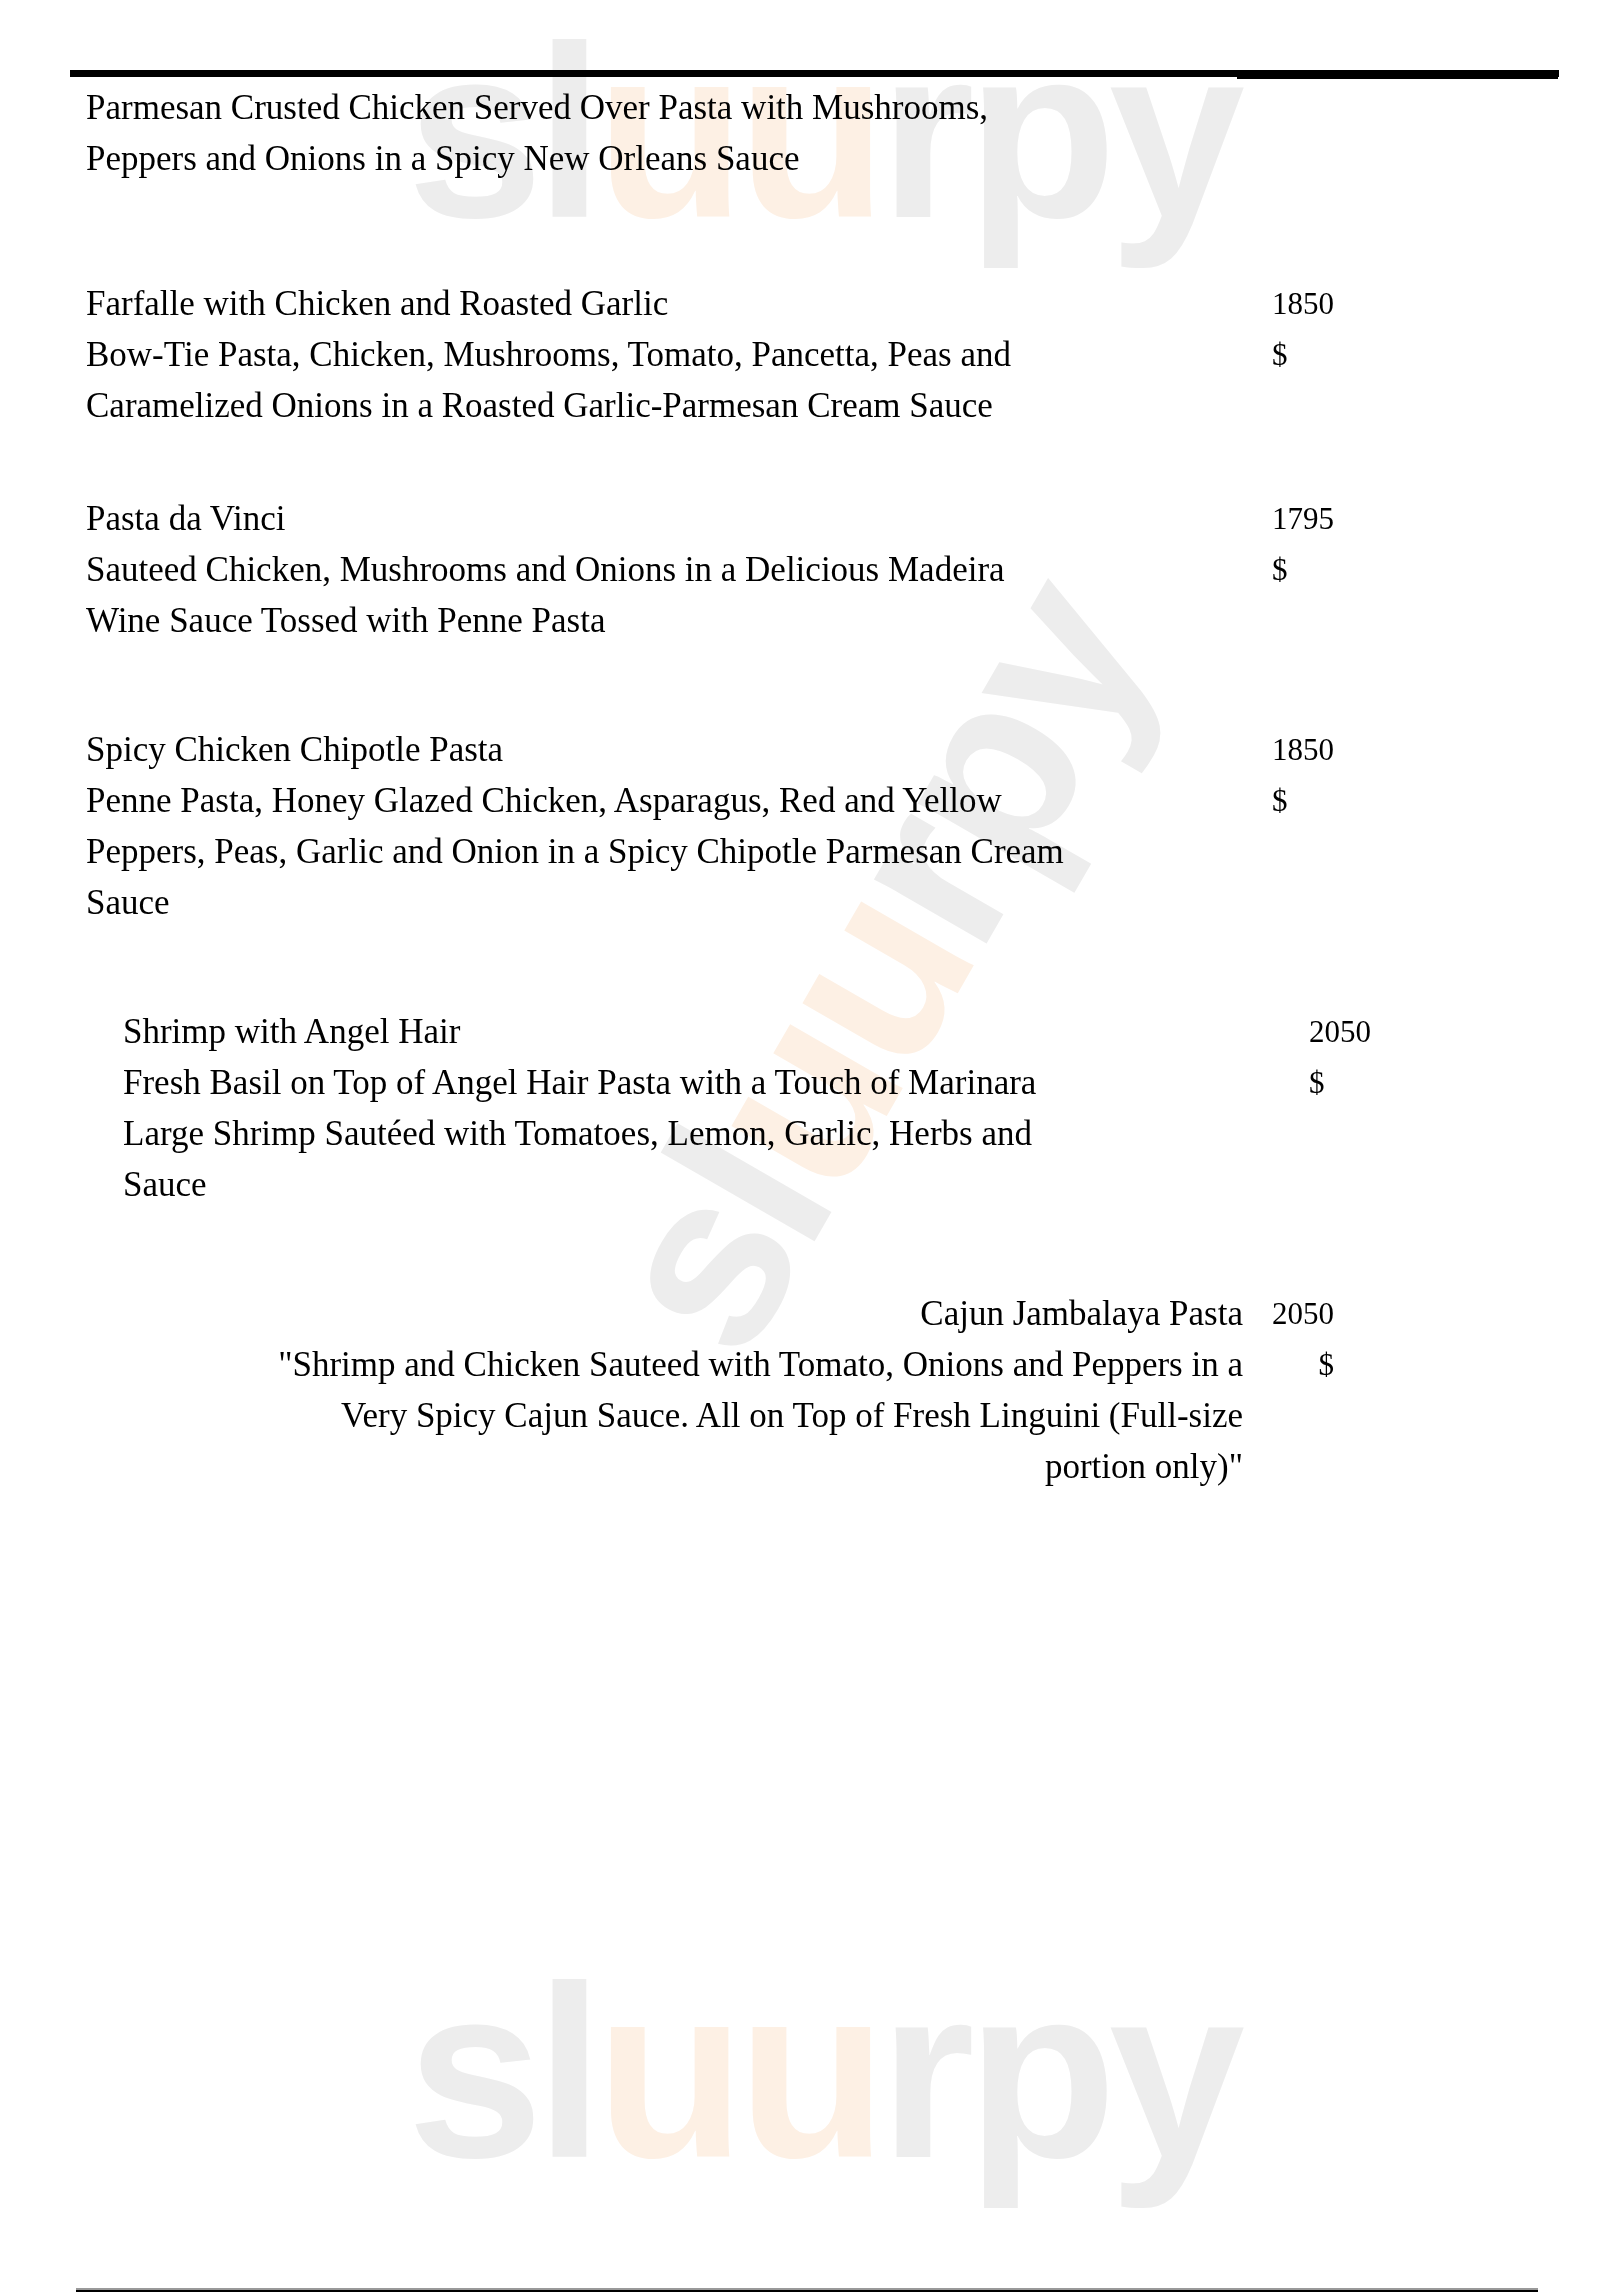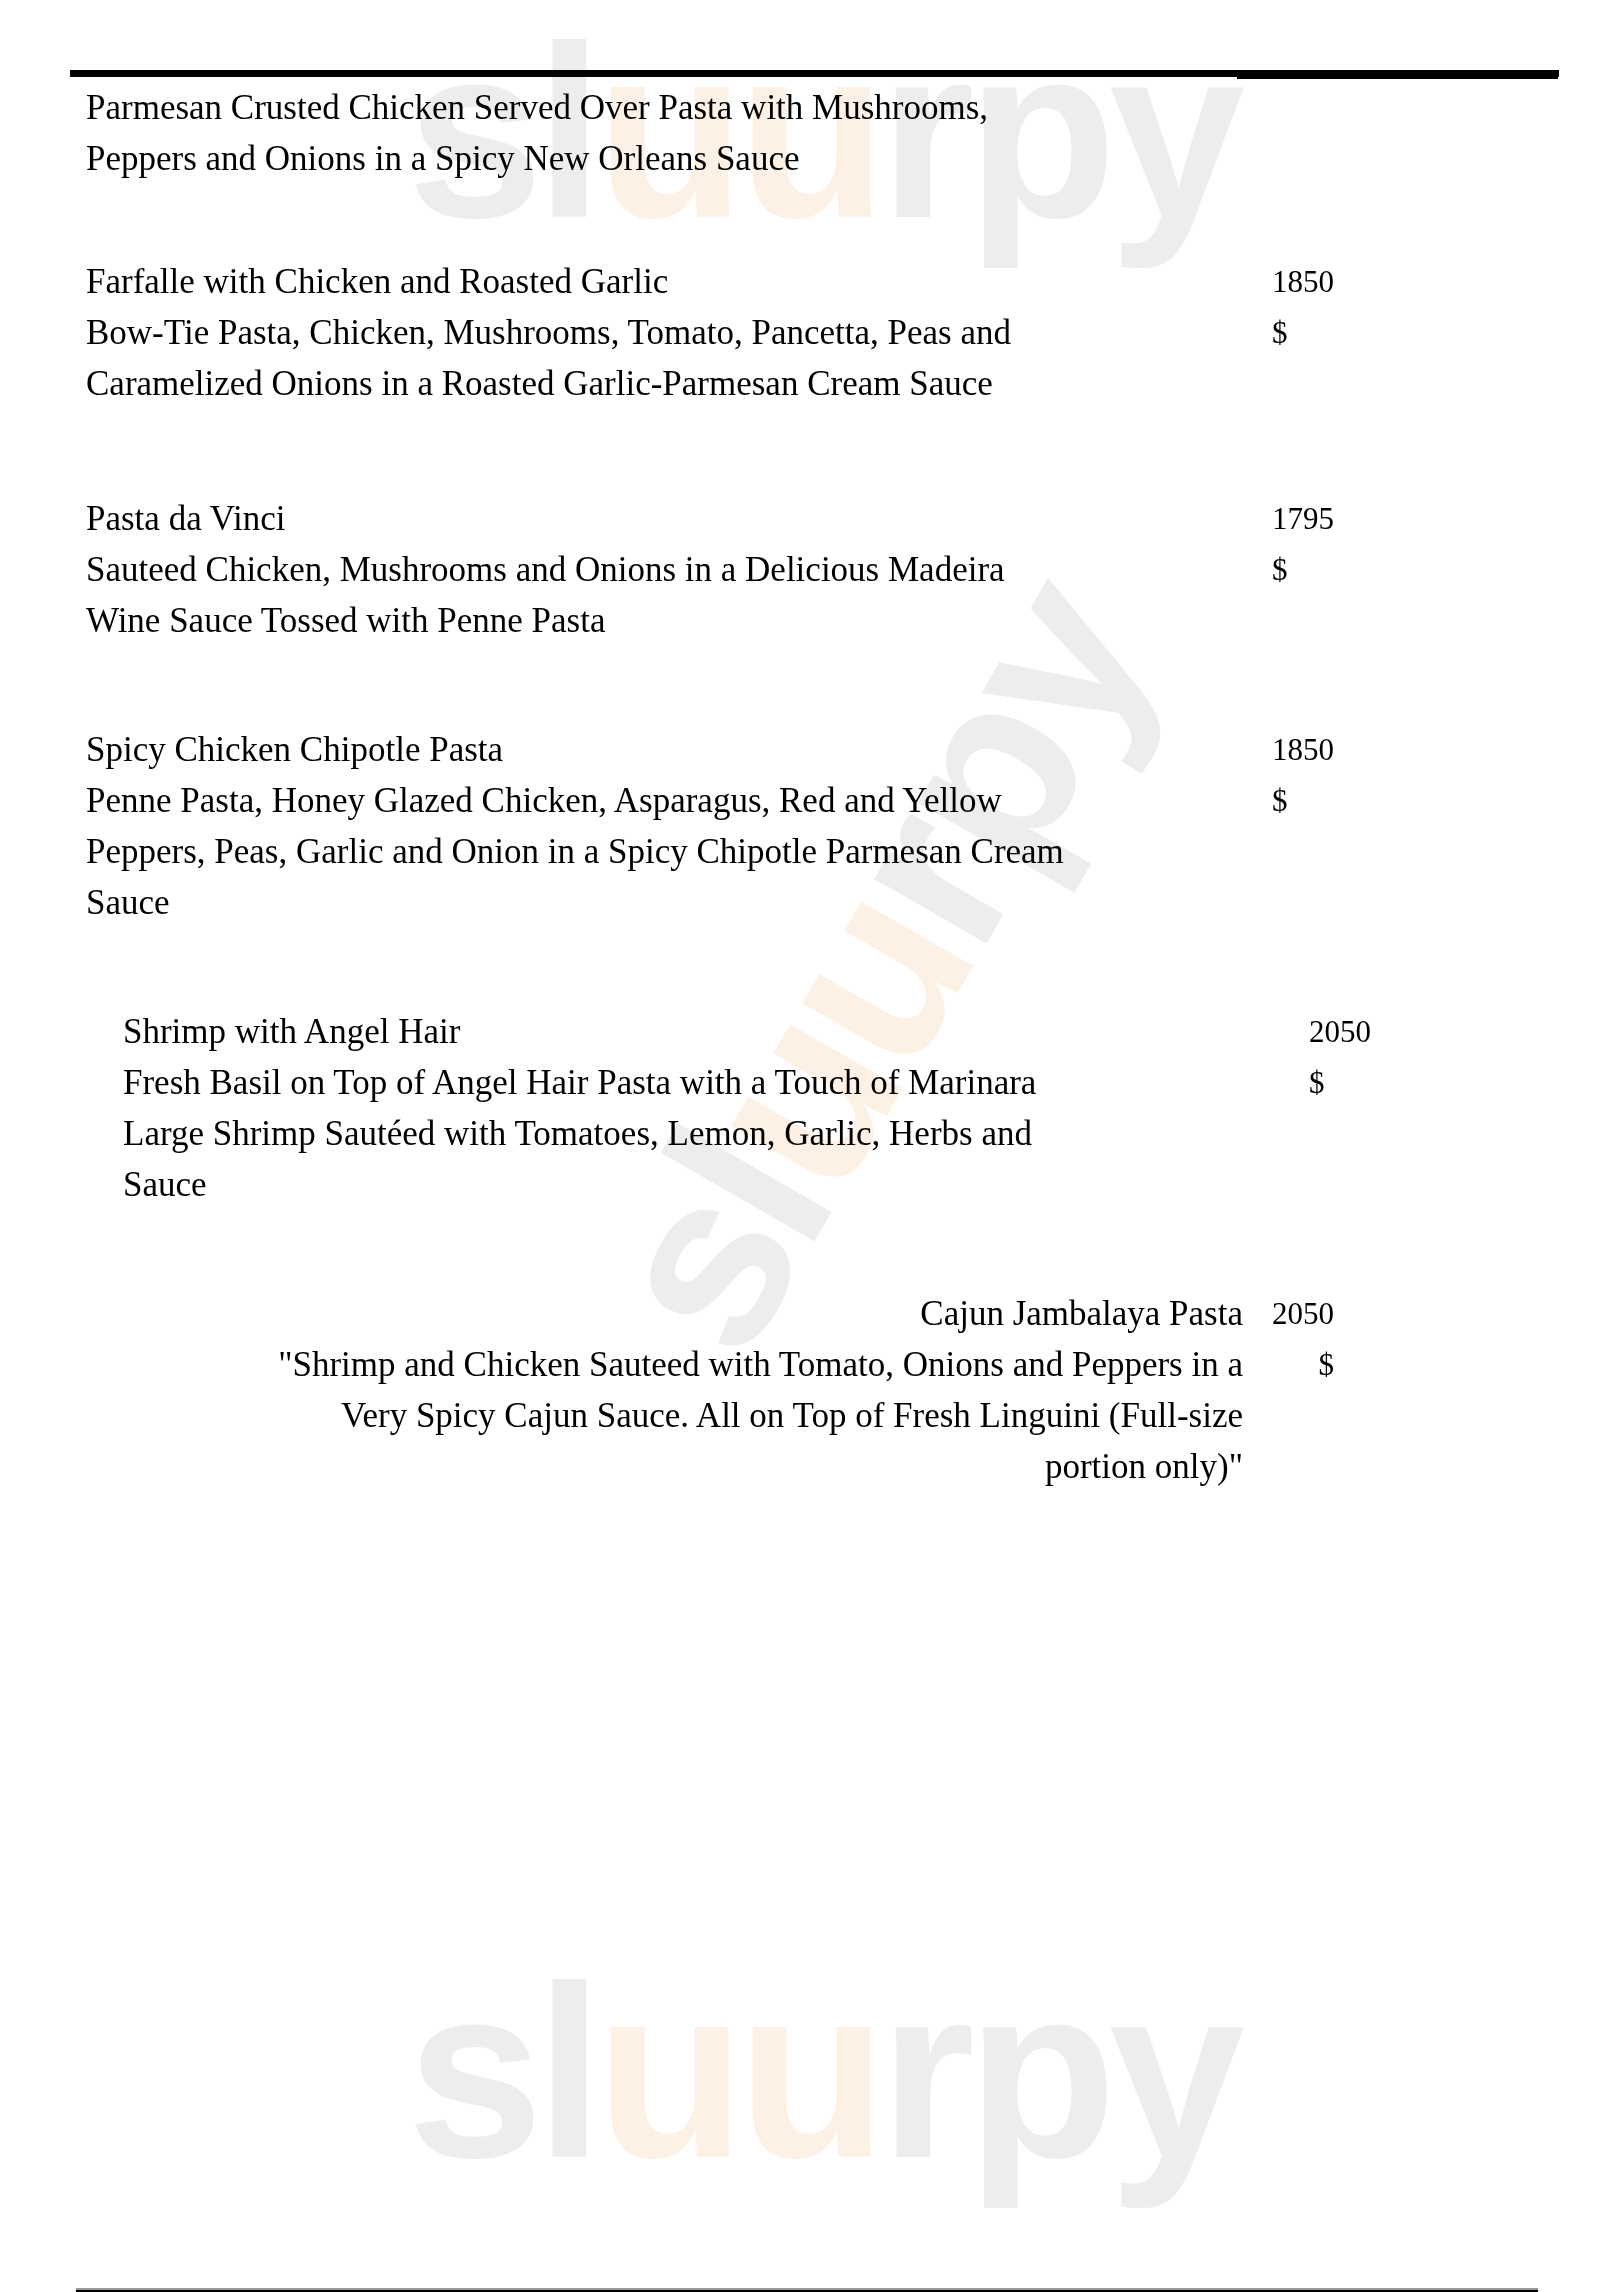--- a/index.html
+++ b/index.html
@@ -15,21 +15,21 @@
   .wm3 { left: 407px; top: 1950px; }
   .rule-top { position: absolute; left: 70px; top: 70px; width: 1489px; height: 6.9px; background: #000; z-index: 1; }
   .rule-top-thin { position: absolute; left: 1237px; top: 70px; width: 321px; height: 8.8px; background: #000; z-index: 1; }
   .rule-bottom { position: absolute; left: 76px; top: 2290px; width: 1462px; height: 2.9px; background: #000; z-index: 1; }
   .rule-bottom-shadow { position: absolute; left: 76px; top: 2288px; width: 1462px; height: 2px; background: #999; z-index: 1; }
   .menu { position: absolute; left: 86px; top: 82px; width: 1470px; z-index: 2; }
   .item { position: relative; margin-bottom: 0; }
   .item .name, .item .desc { font-size: 35px; line-height: 51px; display: block; width: 1157px; }
   .item .price { position: absolute; left: 1186px; top: 0; font-size: 31px; line-height: 51px; }
   .item1 { height: 165px; }
-  .item2 { position: absolute; top: 174px; }
+  .item2 { position: absolute; top: 196px; }
   .item3 { position: absolute; top: 411px; }
   .item4 { position: absolute; top: 642px; }
   .item5 { position: absolute; top: 924px; margin-left: 37px; }
   .item6 { position: absolute; top: 1206px; text-align: right; }
   .lines span { display: block; }
 </style>
 </head>
 <body>
 
 <div class="watermark wm1">

